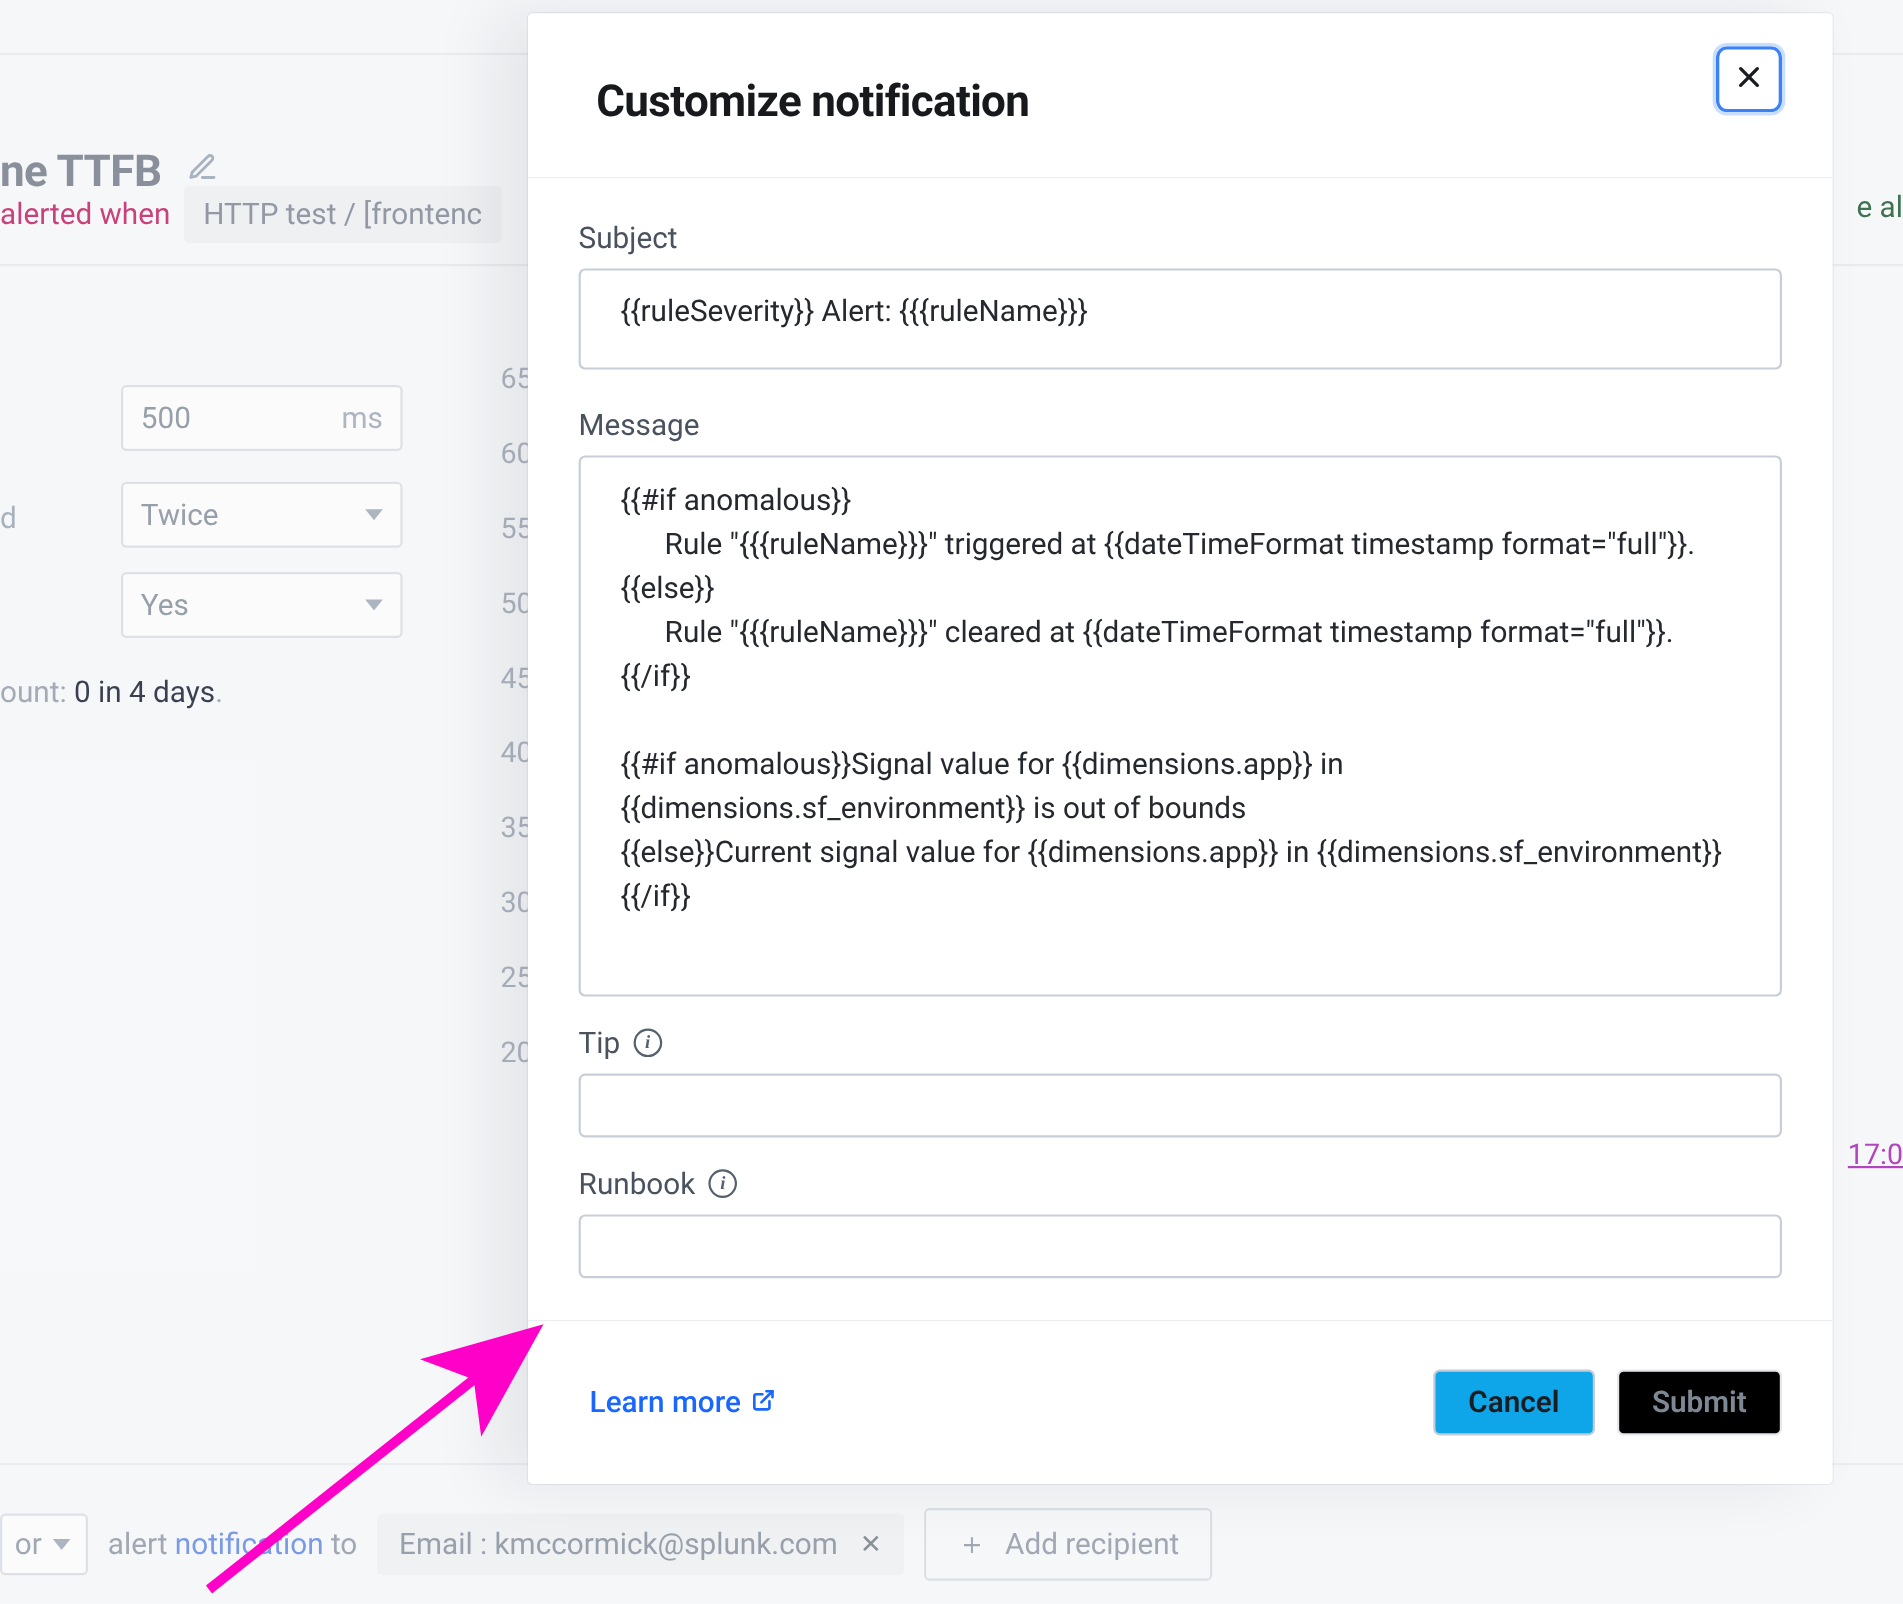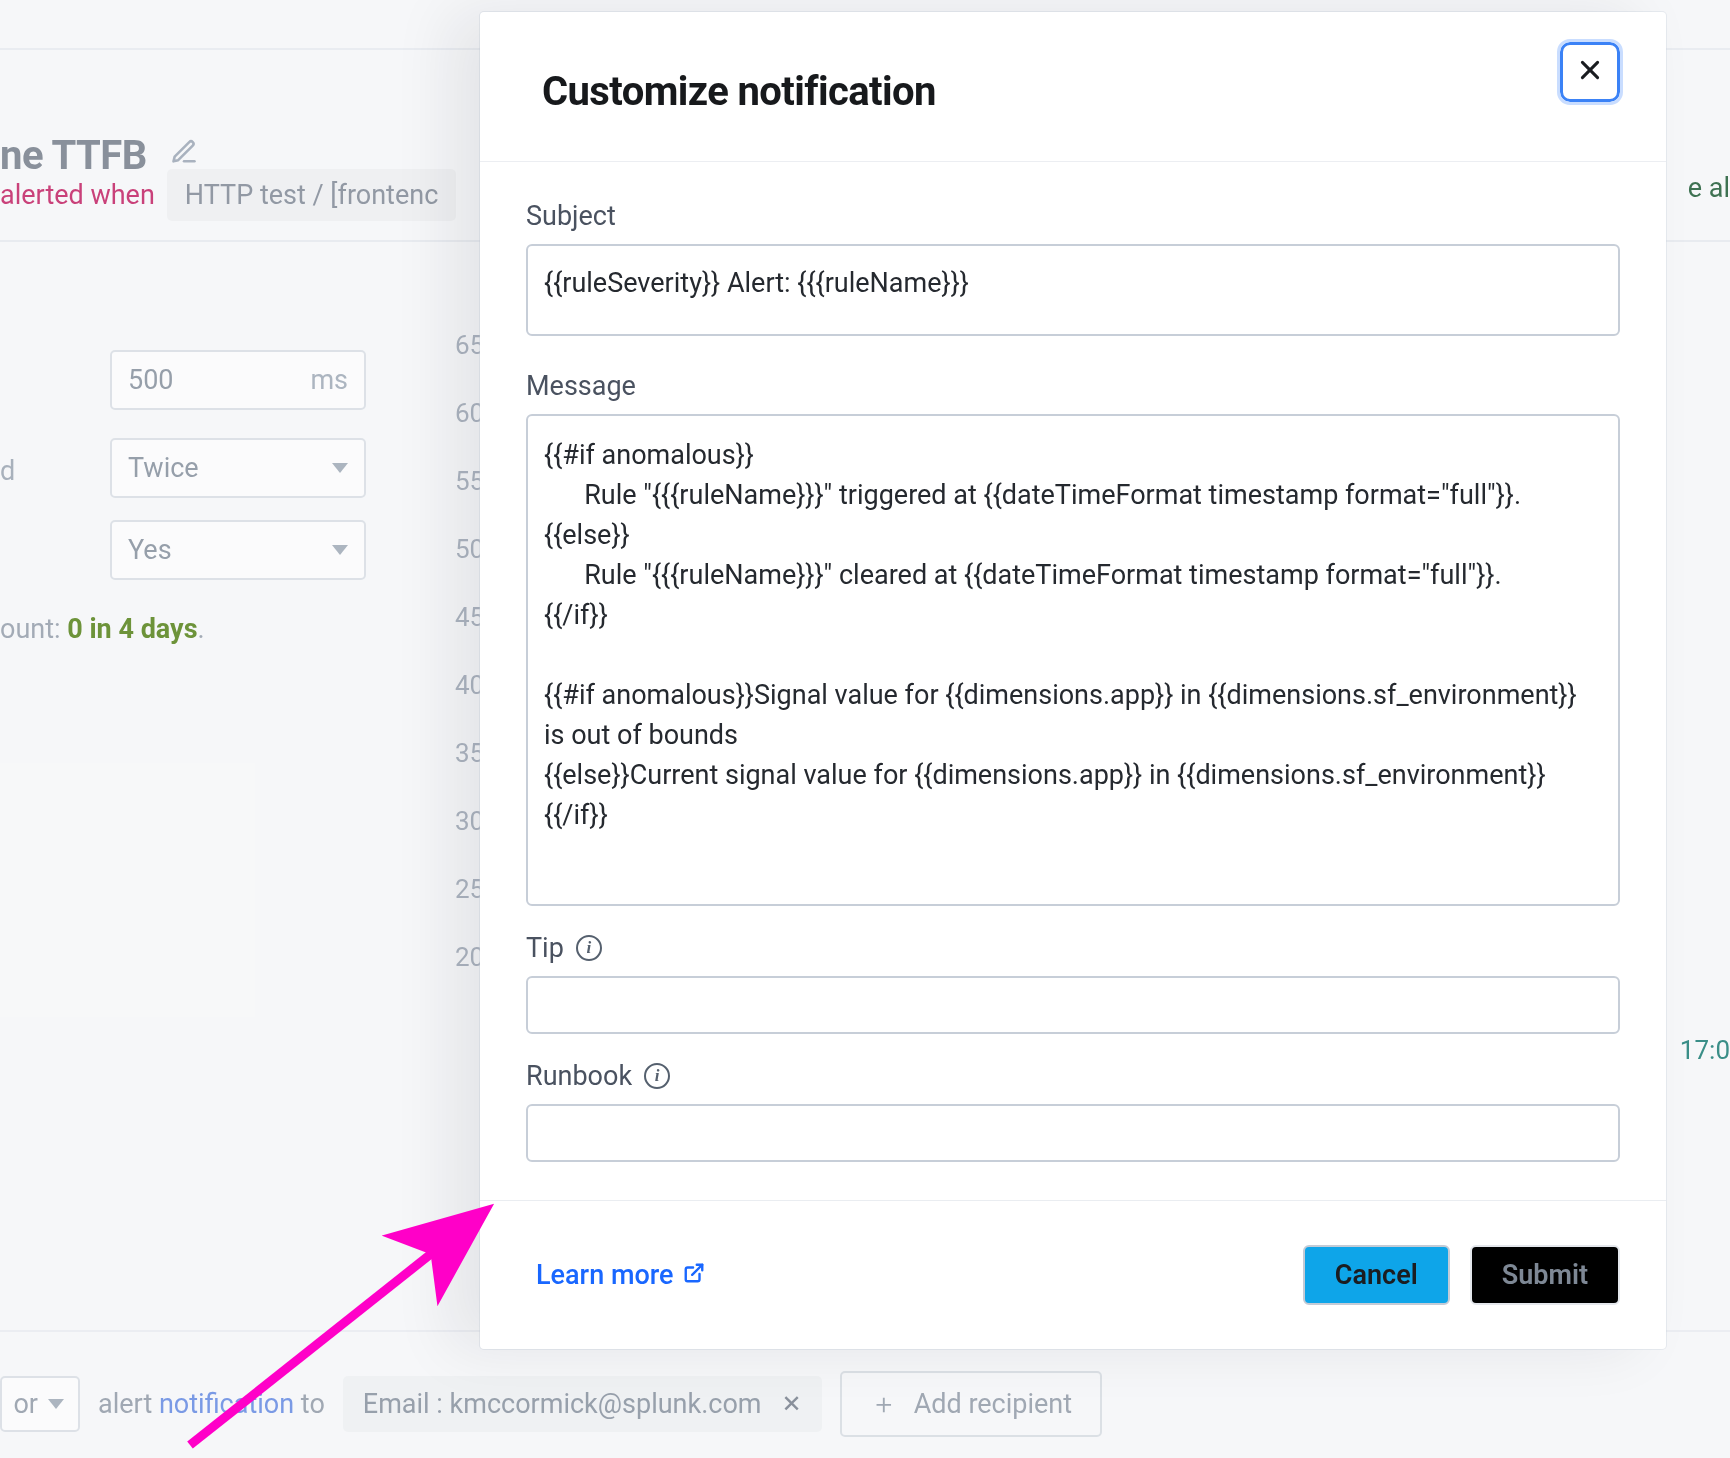--- a/index.html
+++ b/index.html
@@ -58,31 +58,31 @@
   .bg .field .unit { color:#9aa5b3; }
   .bg .caret-down {
     width:0;height:0;border-left:8px solid transparent;border-right:8px solid transparent;border-top:10px solid #9aa5b3;
   }
   .bg .select { cursor: default; }
 
   .bg .stat {
     position: absolute; left: 0; top: 613px;
     color:#8f99a7; font-size:27px;
   }
-  .bg .stat b { color:#4d7c0f; font-weight:700; }
+  .bg .stat b { color:#0f172a; font-weight:400; }
 
   .bg .yaxis {
     position:absolute; left:455px; top:330px;
     display:flex; flex-direction:column; gap:38px;
     color:#9aa4b2; font-size:26px;
     text-align:right;
   }
   .bg .xaxis-17 {
     position:absolute; right:0; top:1035px;
-    color:#0f766e; font-size:26px;
+    color:#a21caf; font-size:26px;text-decoration:underline;
   }
 
   
   .bg .hr2 { position:absolute; left:0; right:0; top:1330px; height:2px; background:#e7eaef;}
   .bg .bottom-row {
     position:absolute; left:0; right:0; top:1369px; height:70px;
     display:flex; align-items:center; gap:18px;
     color:#8b95a3;
   }
   .bg .mini-select {
@@ -162,21 +162,21 @@
     font-style: italic;
     line-height: 1; padding-bottom:1px;
   }
   .text-input, .text-area {
     width:100%;
     border: 2px solid #c7ced8;
     border-radius: 6px;
     background:#fff;
     font-size: 27px;
     color:#25292f;
-    padding: 20px 16px;
+    padding: 20px 36px;
     font-family: inherit;
     resize: none;
   }
   .text-input { height: 92px; line-height: 1.3; }
   .text-area {
     height: 492px;
     line-height: 1.48;
     overflow-y: scroll;
   }
   .text-area::-webkit-scrollbar { width: 22px; }

